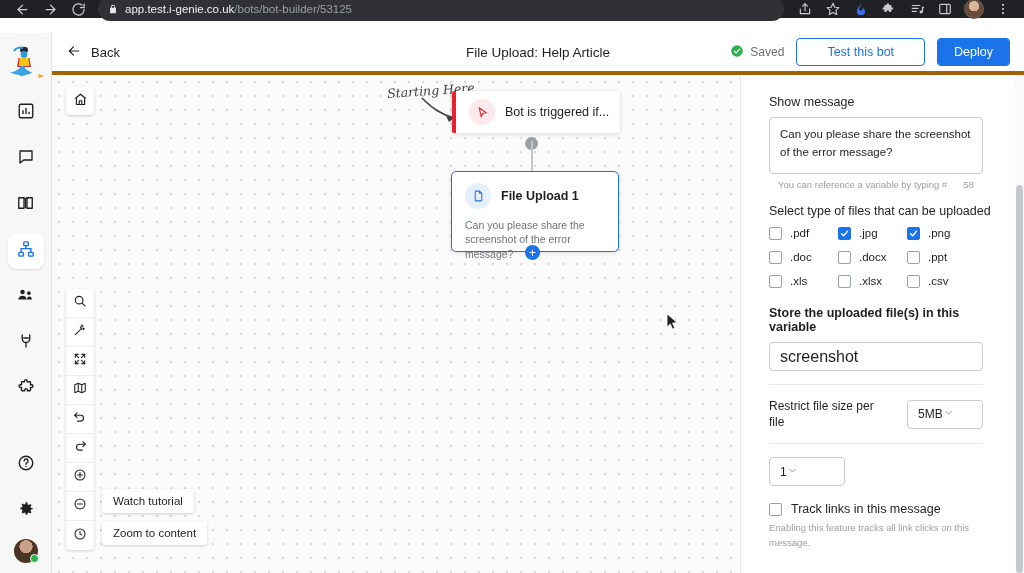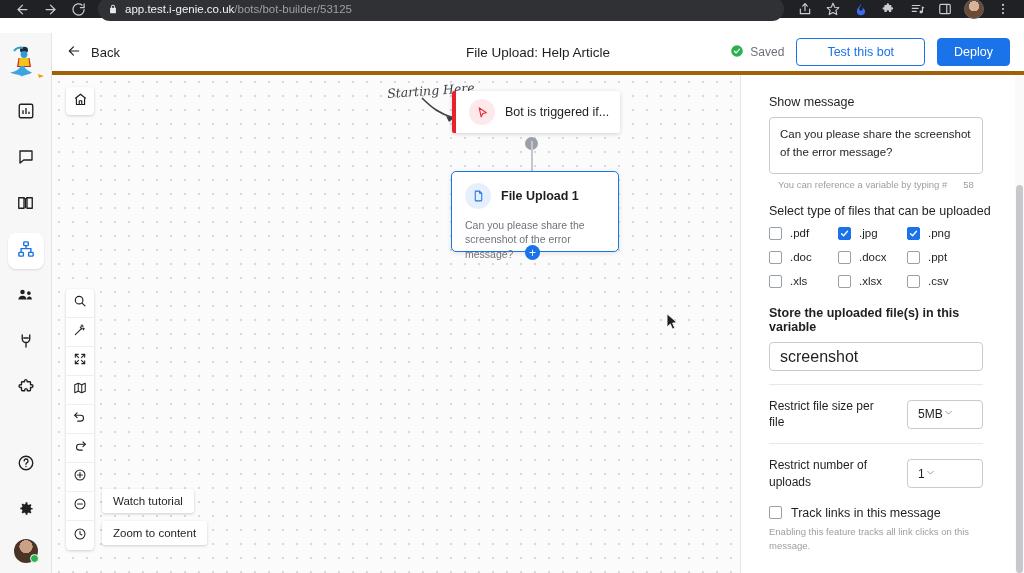--- a/index.html
+++ b/index.html
@@ -624,21 +624,20 @@
           <svg width="11" height="11" viewBox="0 0 24 24" fill="none" stroke="#8a8f96" stroke-width="2" stroke-linecap="round" stroke-linejoin="round">
               <polyline points="6 9.5 12 15.5 18 9.5"></polyline>
             </svg>
         </span>
       </div>
     </div>
 
     <div class="divider"></div>
 
     <div class="field-row">
-      <span class="field-label">Restrict number of uploads</span>
       <div class="select">
         <span>1</span>
         <span>
           <svg width="11" height="11" viewBox="0 0 24 24" fill="none" stroke="#8a8f96" stroke-width="2" stroke-linecap="round" stroke-linejoin="round">
               <polyline points="6 9.5 12 15.5 18 9.5"></polyline>
             </svg>
         </span>
       </div>
     </div>
 

